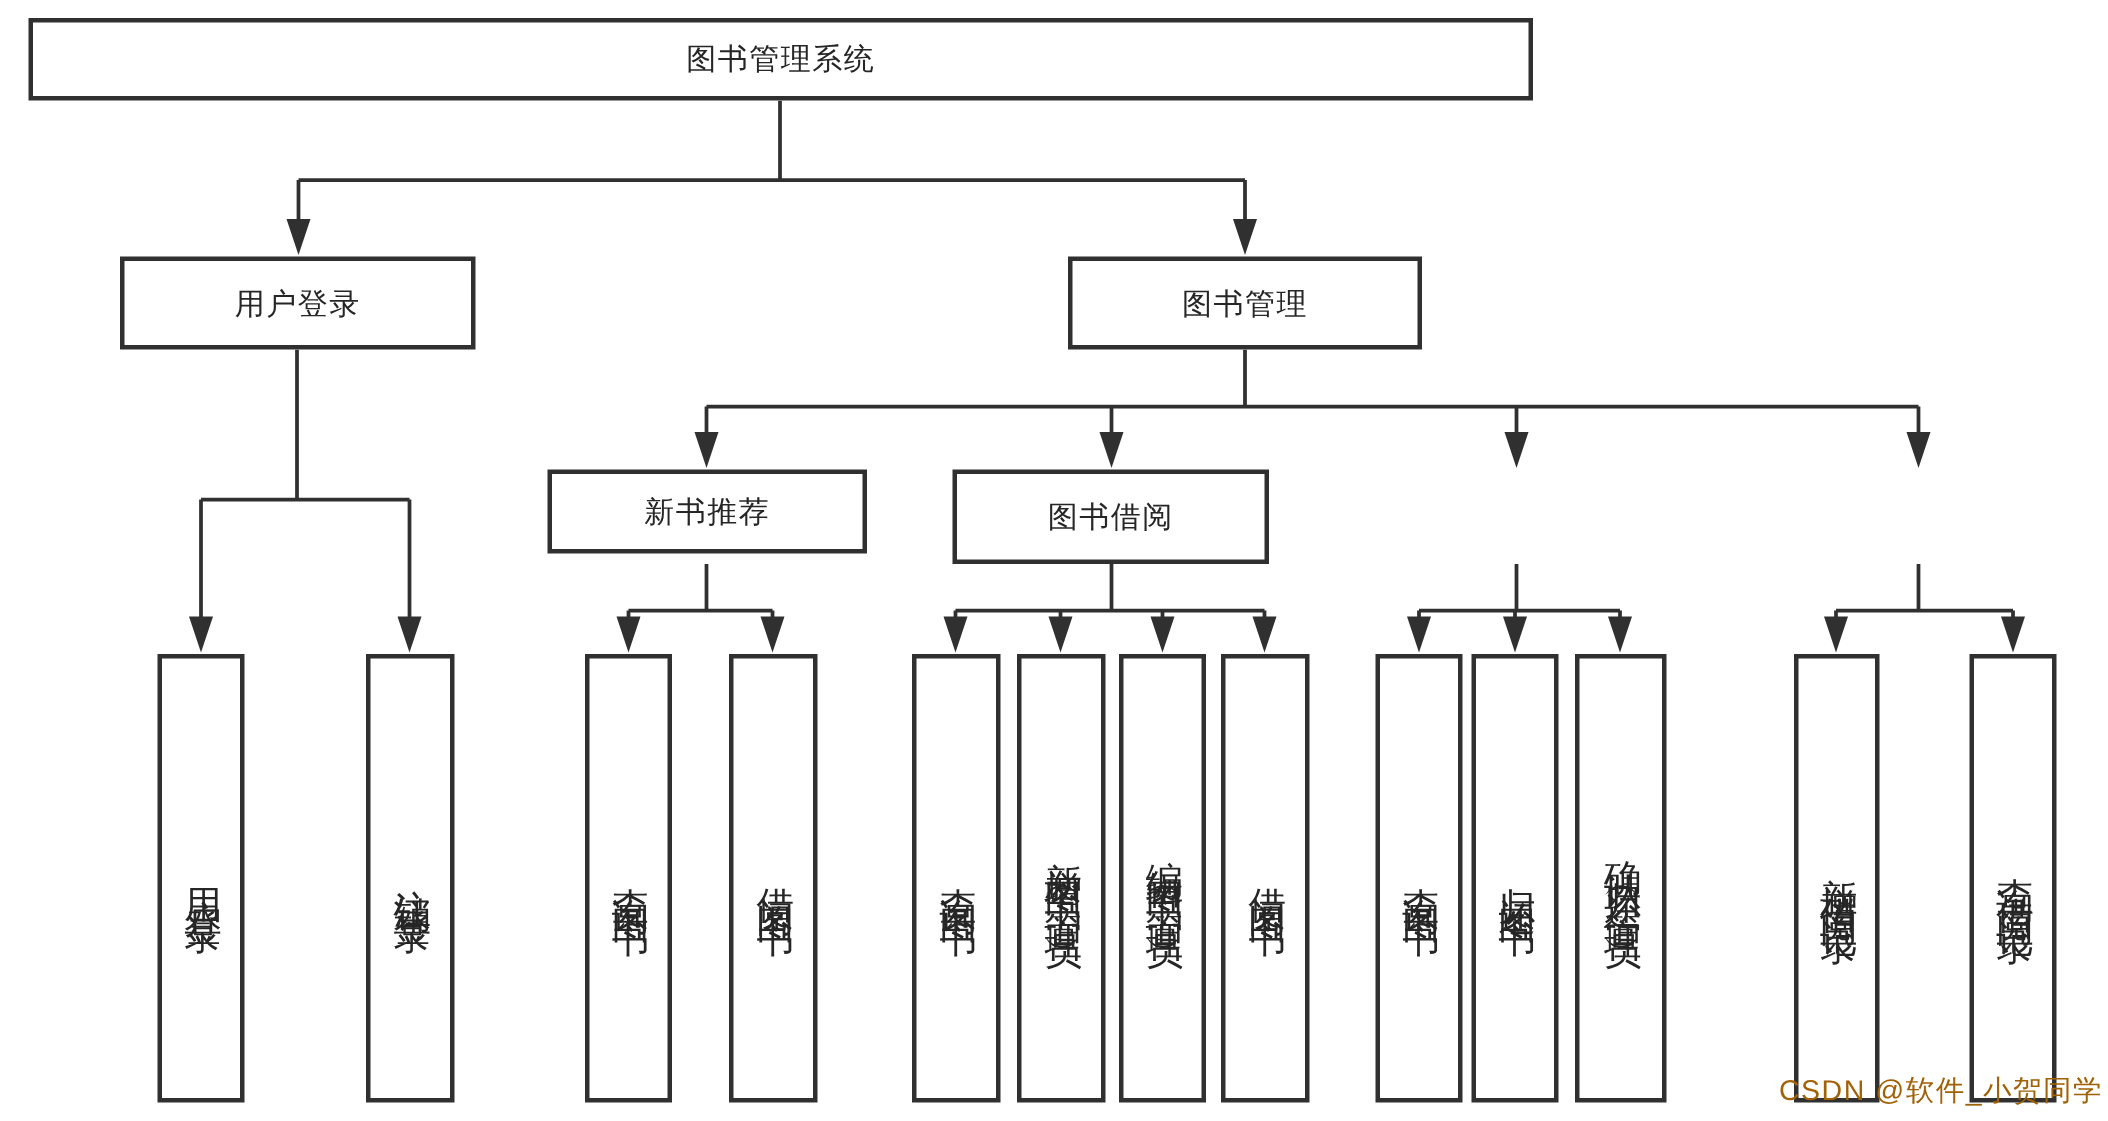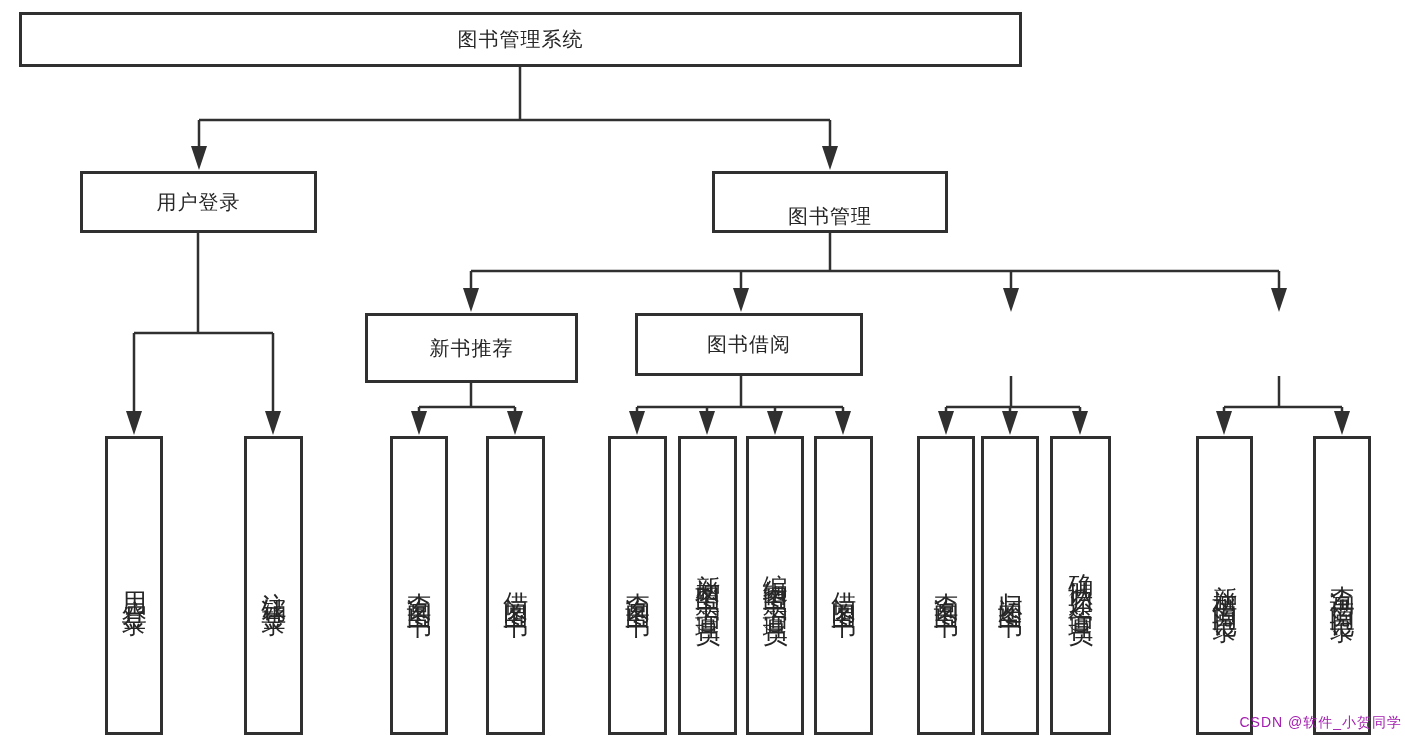--- a/index.html
+++ b/index.html
@@ -30,22 +30,22 @@
     writing-mode: vertical-rl;
     text-orientation: mixed;
     letter-spacing: 7px;
     line-height: 1.1;
     white-space: nowrap;
   }
   .watermark {
     position: absolute;
     right: 3px;
     top: 714px;
-    font-size: 14px;
-    color: #a21caf;
+    font-size: 19px;
+    color: #a16207;
     letter-spacing: 1px;
     white-space: nowrap;
   }
 </style>
 </head>
 <body>
 
 <div class="canvas">
 
   <svg class="wires" width="1405" height="747">
@@ -91,28 +91,28 @@
     </g>
   </svg>
 
   <div class="node h" style="left:19px; top:12px; width:1003px; height:55px;">
     <span>图书管理系统</span>
   </div>
 
   <div class="node h" style="left:80px; top:171px; width:237px; height:62px;">
     <span>用户登录</span>
   </div>
-  <div class="node h" style="left:712px; top:171px; width:236px; height:62px;align-items:flex-end;">
+  <div class="node h" style="left:712px; top:171px; width:236px; height:62px;">
     <span>图书管理</span>
   </div>
 
-  <div class="node h" style="left:365px; top:313px; width:213px; height:70px;">
+  <div class="node h" style="left:365px; top:313px; width:213px; height:56px;">
     <span>新书推荐</span>
   </div>
-  <div class="node h" style="left:635px; top:313px; width:228px; height:63px;">
+  <div class="node h" style="left:635px; top:313px; width:211px; height:63px;">
     <span>图书借阅</span>
   </div>
 
   <div class="node v" style="left:105px; top:436px; width:58px; height:299px;">
     <span class="vtext">用户登录</span>
   </div>
   <div class="node v" style="left:244px; top:436px; width:59px; height:299px;">
     <span class="vtext">注销登录</span>
   </div>
 

